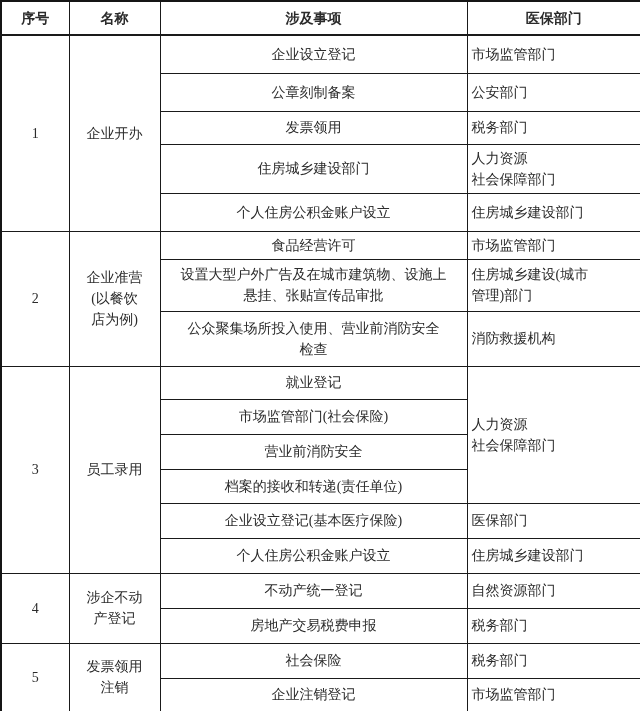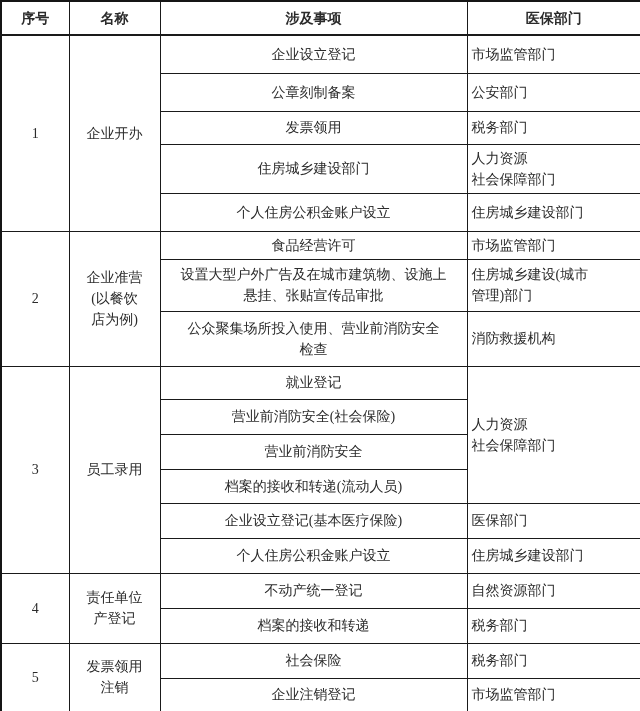--- a/index.html
+++ b/index.html
@@ -102,46 +102,46 @@
     </tr>
 
     <tr style="height:33px">
       <td class="c-no" rowspan="6">3</td>
       <td class="c-name" rowspan="6">员工录用</td>
       <td class="c-matter">就业登记</td>
       <td class="c-unit" rowspan="4">人力资源
 社会保障部门</td>
     </tr>
     <tr style="height:35px">
-      <td class="c-matter">营业前消防安全(社会保险)</td>
+      <td class="c-matter">市场监管部门(社会保险)</td>
     </tr>
     <tr style="height:35px">
       <td class="c-matter">营业前消防安全</td>
     </tr>
     <tr style="height:34px">
-      <td class="c-matter">档案的接收和转递(流动人员)</td>
+      <td class="c-matter">档案的接收和转递(责任单位)</td>
     </tr>
     <tr style="height:35px">
       <td class="c-matter">企业设立登记(基本医疗保险)</td>
       <td class="c-unit">医保部门</td>
     </tr>
     <tr style="height:35px">
       <td class="c-matter">个人住房公积金账户设立</td>
       <td class="c-unit">住房城乡建设部门</td>
     </tr>
 
     <tr style="height:35px">
       <td class="c-no" rowspan="2">4</td>
-      <td class="c-name" rowspan="2">责任单位
+      <td class="c-name" rowspan="2">涉企不动
 产登记</td>
       <td class="c-matter">不动产统一登记</td>
       <td class="c-unit">自然资源部门</td>
     </tr>
     <tr style="height:35px">
-      <td class="c-matter">档案的接收和转递</td>
+      <td class="c-matter">房地产交易税费申报</td>
       <td class="c-unit">税务部门</td>
     </tr>
 
     <tr style="height:35px">
       <td class="c-no" rowspan="2">5</td>
       <td class="c-name" rowspan="2">发票领用
 注销</td>
       <td class="c-matter">社会保险</td>
       <td class="c-unit">税务部门</td>
     </tr>

